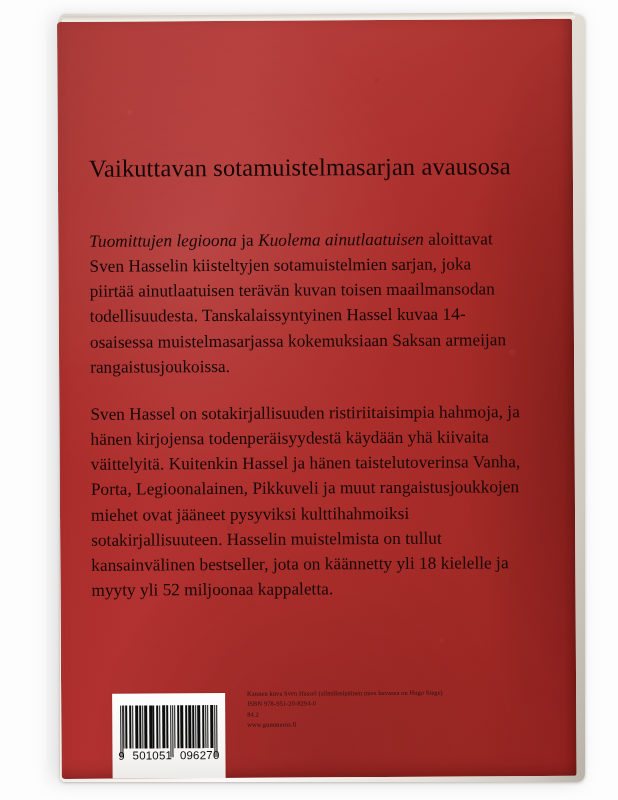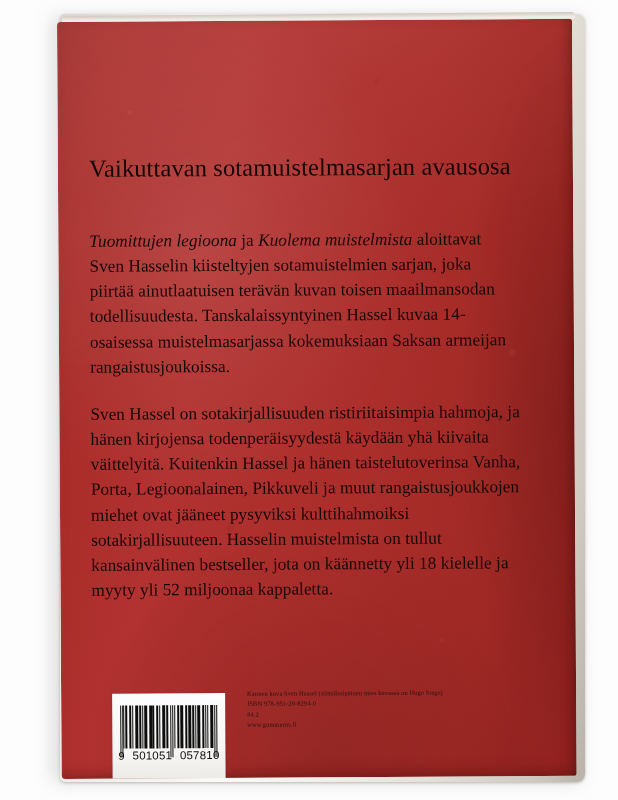--- a/index.html
+++ b/index.html
@@ -216,21 +216,21 @@
   <div class="top-edge"></div>
 
   <div class="cover">
     <div class="cover-grain"></div>
     <div class="cover-gloss"></div>
 
     <div class="content">
 
       <div class="headline">Vaikuttavan sotamuistelmasarjan avausosa</div>
 
-      <p class="body-copy para-1"><em>Tuomittujen legioona</em><span> ja </span><em>Kuolema muistelmista</em><span> aloittavat Sven Hasselin kiisteltyjen sotamuistelmien sarjan, joka piirtää ainutlaatuisen terävän kuvan toisen maailmansodan todellisuudesta. Tanskalaissyntyinen Hassel kuvaa 14-osaisessa muistelmasarjassa kokemuksiaan Saksan armeijan rangaistusjoukoissa.</span></p>
+      <p class="body-copy para-1"><em>Tuomittujen legioona</em><span> ja </span><em>Kuolema ainutlaatuisen</em><span> aloittavat Sven Hasselin kiisteltyjen sotamuistelmien sarjan, joka piirtää ainutlaatuisen terävän kuvan toisen maailmansodan todellisuudesta. Tanskalaissyntyinen Hassel kuvaa 14-osaisessa muistelmasarjassa kokemuksiaan Saksan armeijan rangaistusjoukoissa.</span></p>
 
       <p class="body-copy para-2">Sven Hassel on sotakirjallisuuden ristiriitaisimpia hahmoja, ja hänen kirjojensa todenperäisyydestä käydään yhä kiivaita väittelyitä. Kuitenkin Hassel ja hänen taistelutoverinsa Vanha, Porta, Legioonalainen, Pikkuveli ja muut rangaistusjoukkojen miehet ovat jääneet pysyviksi kulttihahmoiksi sotakirjallisuuteen. Hasselin muistelmista on tullut kansainvälinen bestseller, jota on käännetty yli 18 kielelle ja myyty yli 52 miljoonaa kappaletta.</p>
 
       <div class="colophon">
         <div>Kannen kuva Sven Hassel (silmälasipäinen mies kuvassa on Hugo Stege)</div>
         <div>ISBN 978-951-20-8294-0</div>
         <div>84.2</div>
         <div>www.gummerus.fi</div>
       </div>
 
@@ -296,19 +296,19 @@
             <i style="width: 1.92308%; background: transparent;"></i>
             <i style="width: 2.88462%;"></i>
             <i style="width: 0.961538%; background: transparent;"></i>
             <i class="guard" style="width: 0.961538%;"></i>
             <i class="guard" style="width: 0.961538%; background: transparent;"></i>
             <i class="guard" style="width: 0.961538%;"></i>
           </div>
         <div class="barcode-digits">
           <span class="bd-lead">9</span>
           <span>501051</span>
-          <span>057810</span>
+          <span>096270</span>
         </div>
       </div>
 
     </div>
   </div>
 </div>
 
 </body></html>

